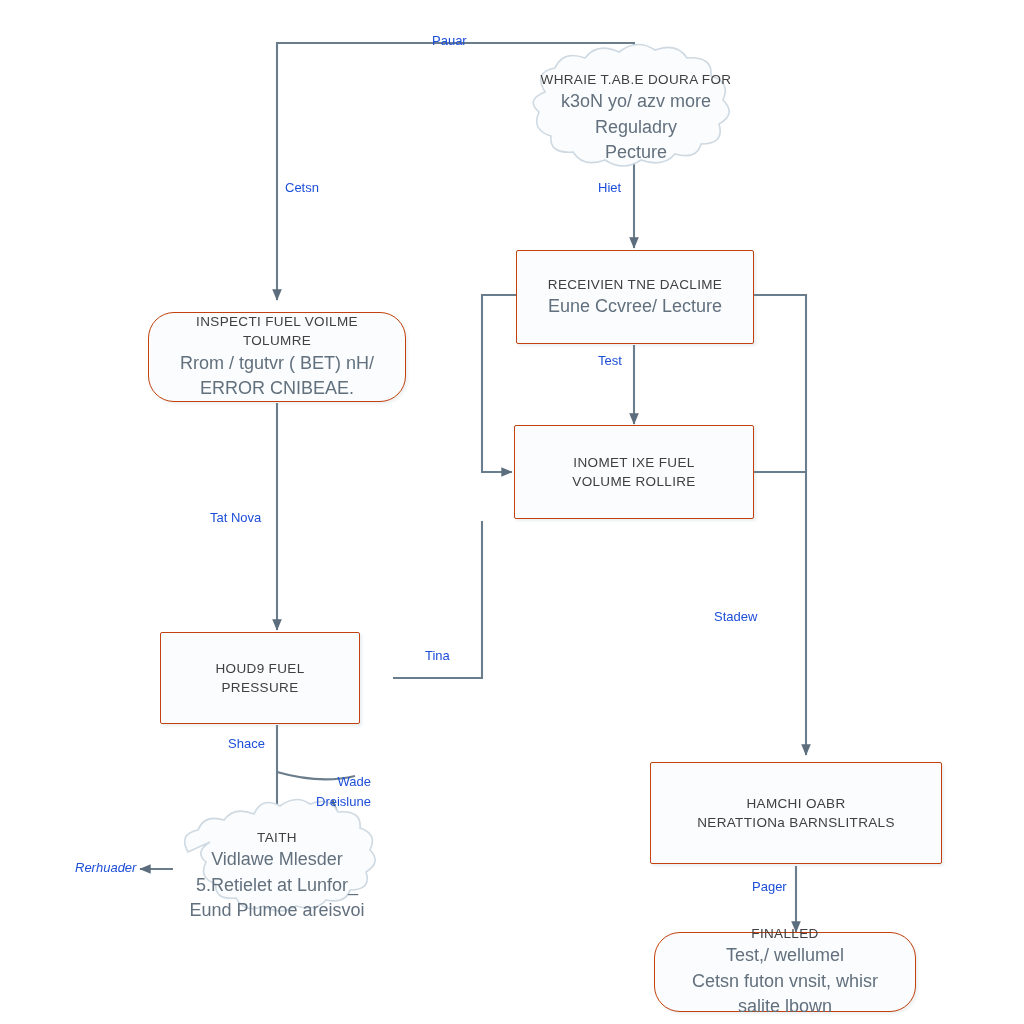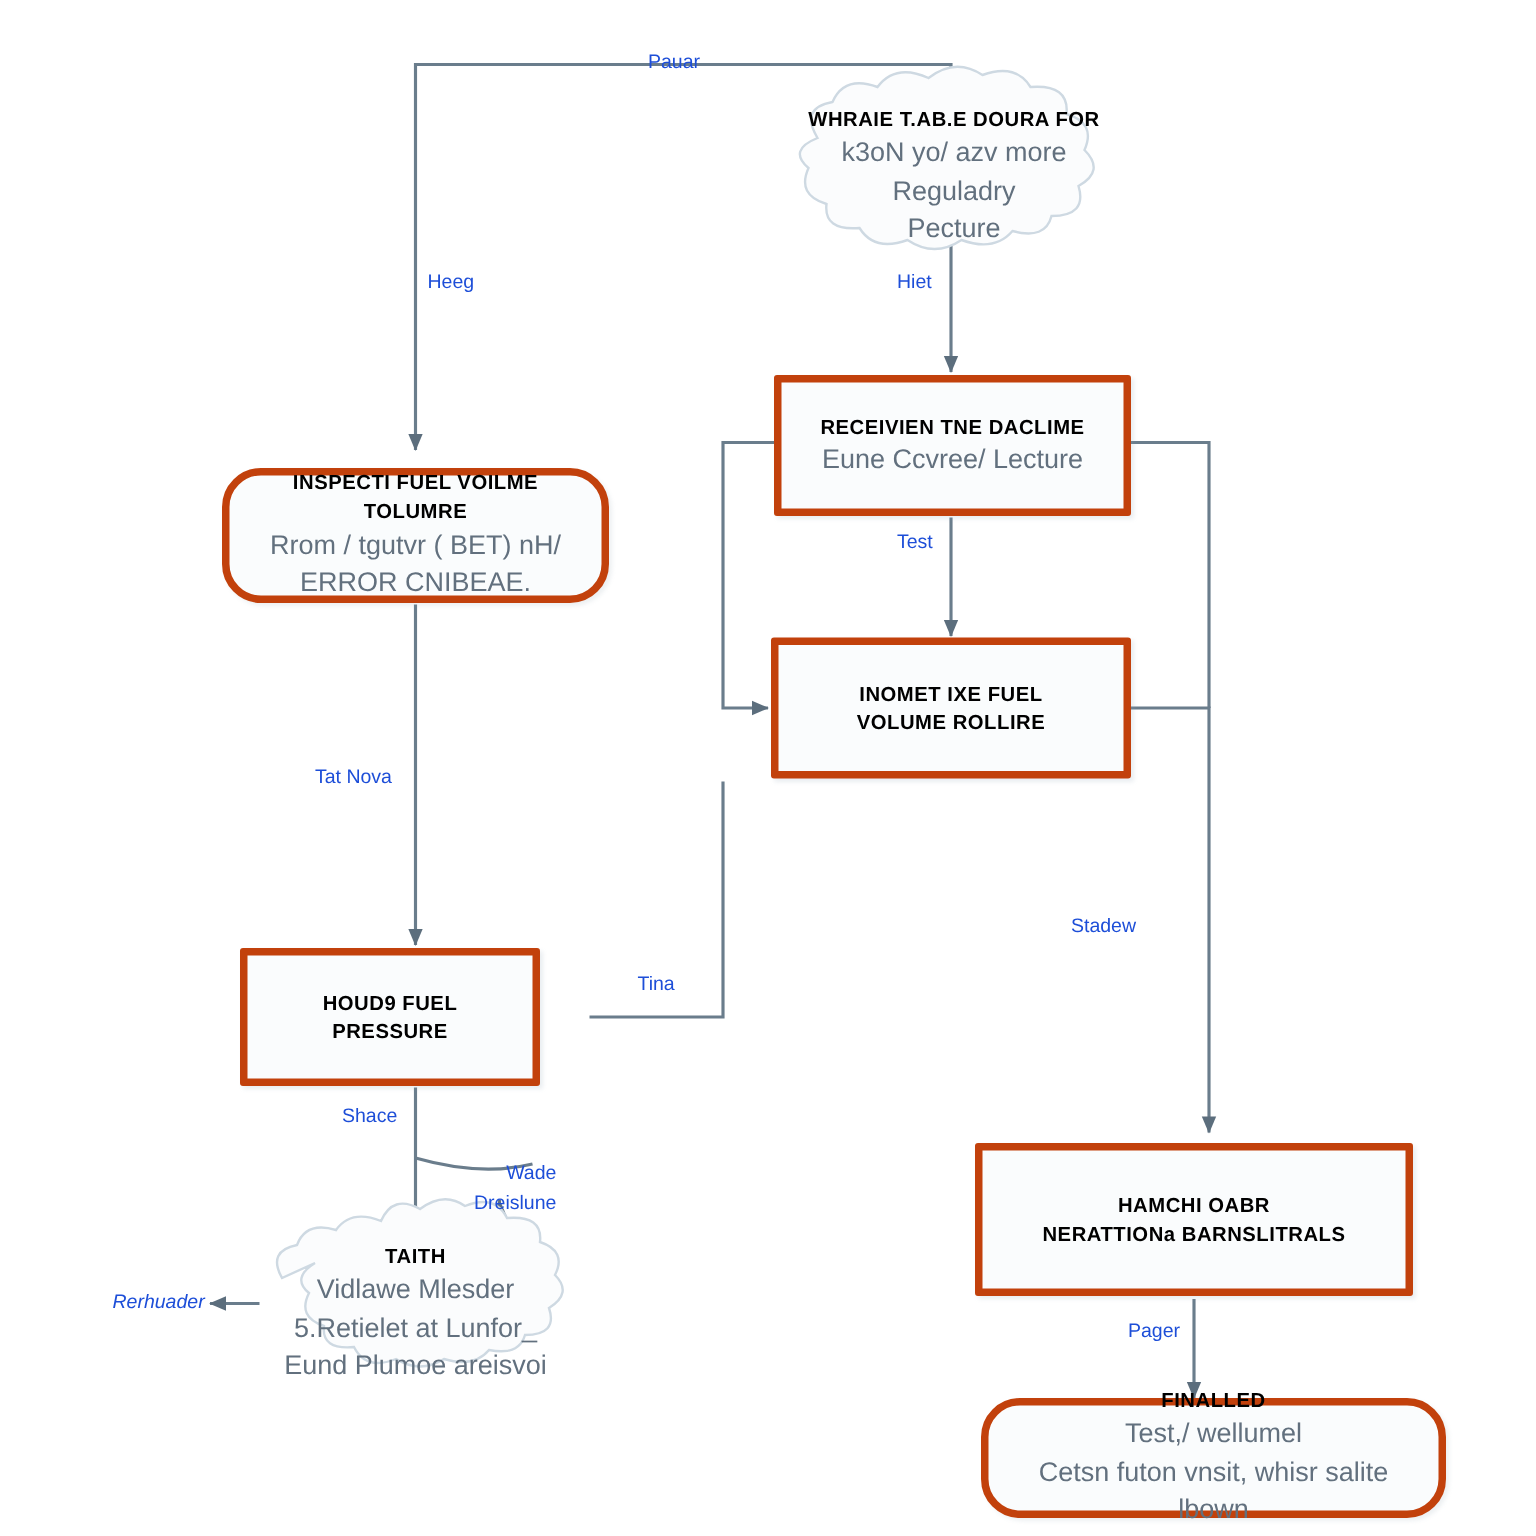--- a/index.html
+++ b/index.html
@@ -29,21 +29,21 @@
   .node {
     position: absolute;
     box-sizing: border-box;
     display: flex;
     flex-direction: column;
     align-items: center;
     justify-content: center;
     text-align: center;
     color: #5d6b7a;
     background: #fafcfd;
-    border: 5px solid #c2410c;
+    border: 1px solid #c2410c;
     z-index: 2;
   }
   .node.rect {
     border-radius: 2px;
     box-shadow: 2px 2px 3px rgba(140,160,175,0.18);
   }
   .node.round {
     border-radius: 26px;
     box-shadow: 2px 2px 3px rgba(140,160,175,0.16);
   }
@@ -54,23 +54,23 @@
   }
   .node-text {
     position: relative;
     z-index: 1;
     line-height: 1.42;
     padding: 0 14px;
   }
   .t-head {
     display: block;
     font-size: 13.5px;
-    font-weight: bold;
+    font-weight: normal;
     letter-spacing: 0.35px;
-    color: #000000;
+    color: #404040;
     filter: blur(0.35px);
   }
   .t-sub {
     display: block;
     font-size: 18px;
     color: #62707e;
     filter: blur(0.4px);
   }
   .edge-label {
     position: absolute;
@@ -191,30 +191,30 @@
 
   <div class="node cloud" style="left:168px; top:828px; width:218px; height:96px;">
     <div class="node-text">
       <span class="t-head">TAITH</span>
       <span class="t-sub">Vidlawe Mlesder</span>
       <span class="t-sub">5.Retielet at Lunfor_</span>
       <span class="t-sub">Eund Plumoe areisvoi</span>
     </div>
   </div>
 
-  <div class="node round" style="left:654px; top:932px; width:310px; height:80px;">
+  <div class="node round" style="left:654px; top:932px; width:262px; height:80px;">
     <div class="node-text">
       <span class="t-head">FINALLED</span>
       <span class="t-sub">Test,/ wellumel</span>
       <span class="t-sub">Cetsn futon vnsit, whisr salite lbown</span>
     </div>
   </div>
 
   <span class="edge-label" style="left:432px; top:33px;">Pauar</span>
-  <span class="edge-label" style="left:285px; top:180px;">Heeg</span>
+  <span class="edge-label" style="left:285px; top:180px;">Cetsn</span>
   <span class="edge-label" style="left:598px; top:180px;">Hiet</span>
   <span class="edge-label" style="left:598px; top:353px;">Test</span>
   <span class="edge-label" style="left:210px; top:510px;">Tat Nova</span>
   <span class="edge-label" style="left:425px; top:648px;">Tina</span>
   <span class="edge-label" style="left:714px; top:609px;">Stadew</span>
   <span class="edge-label" style="left:228px; top:736px;">Shace</span>
   <span class="edge-label two" style="left:316px; top:772px;">
     <span>Wade</span><br>
     <span>Dreislune</span>
   </span>

